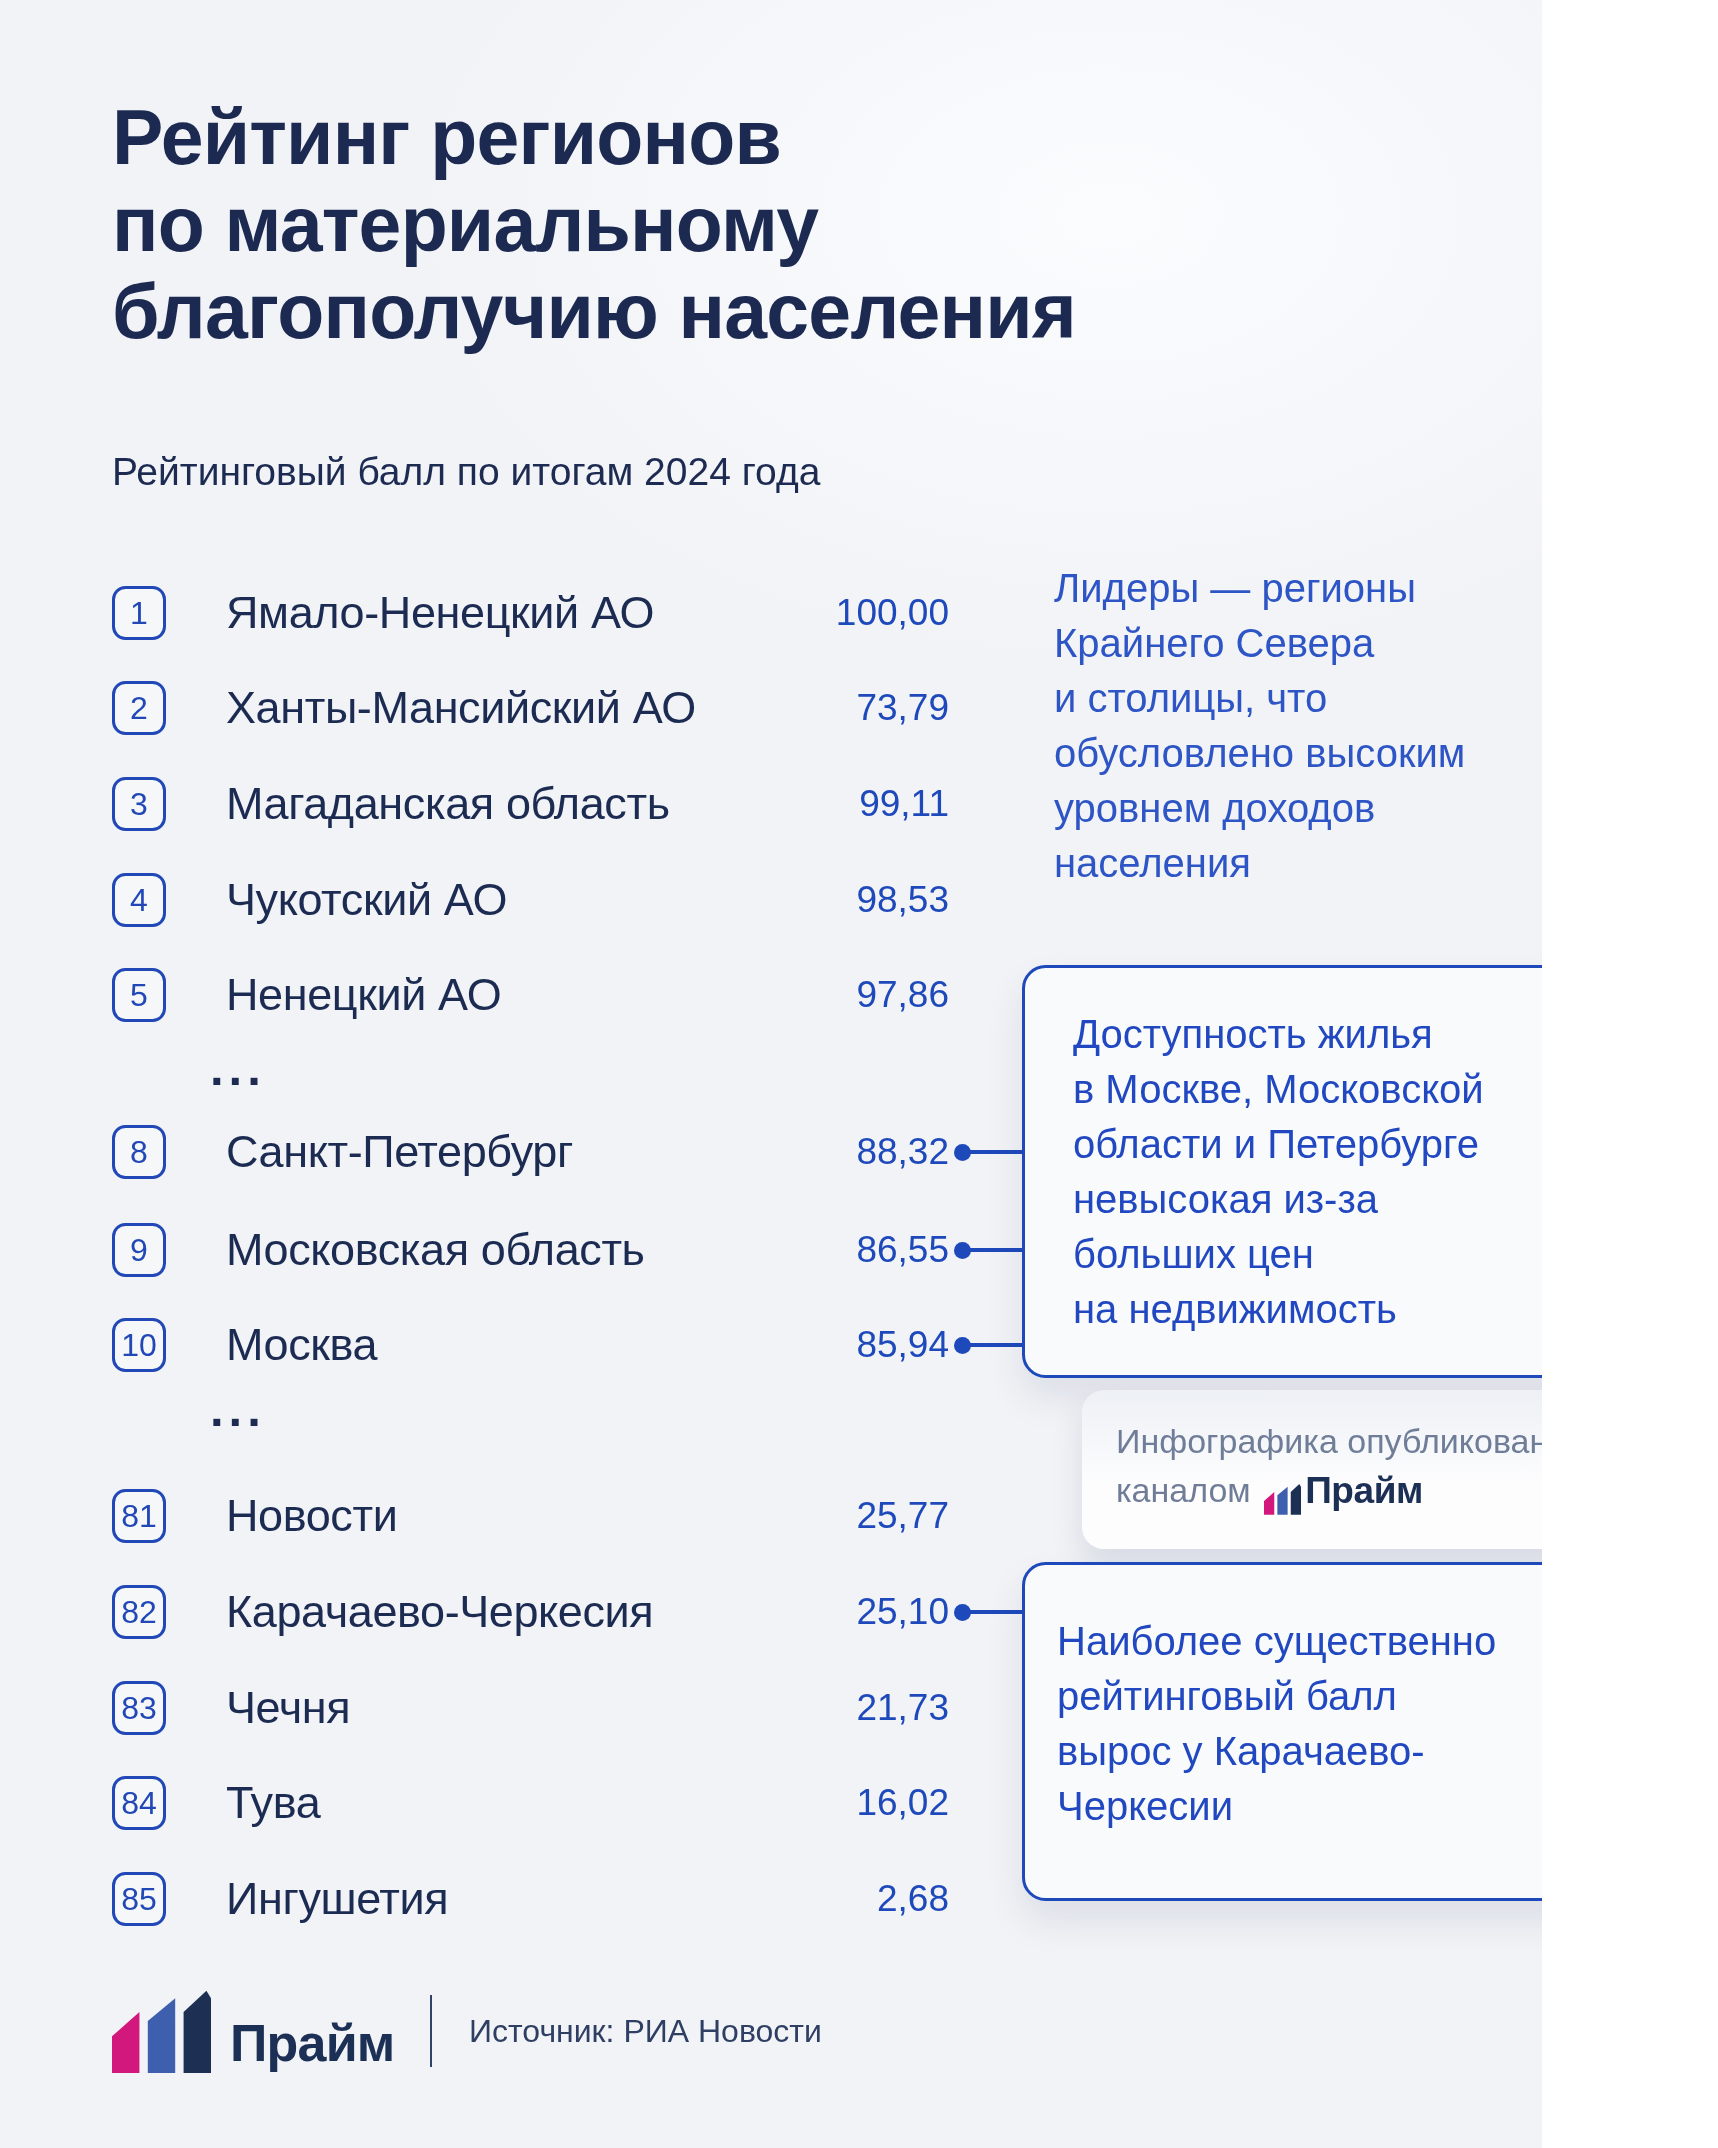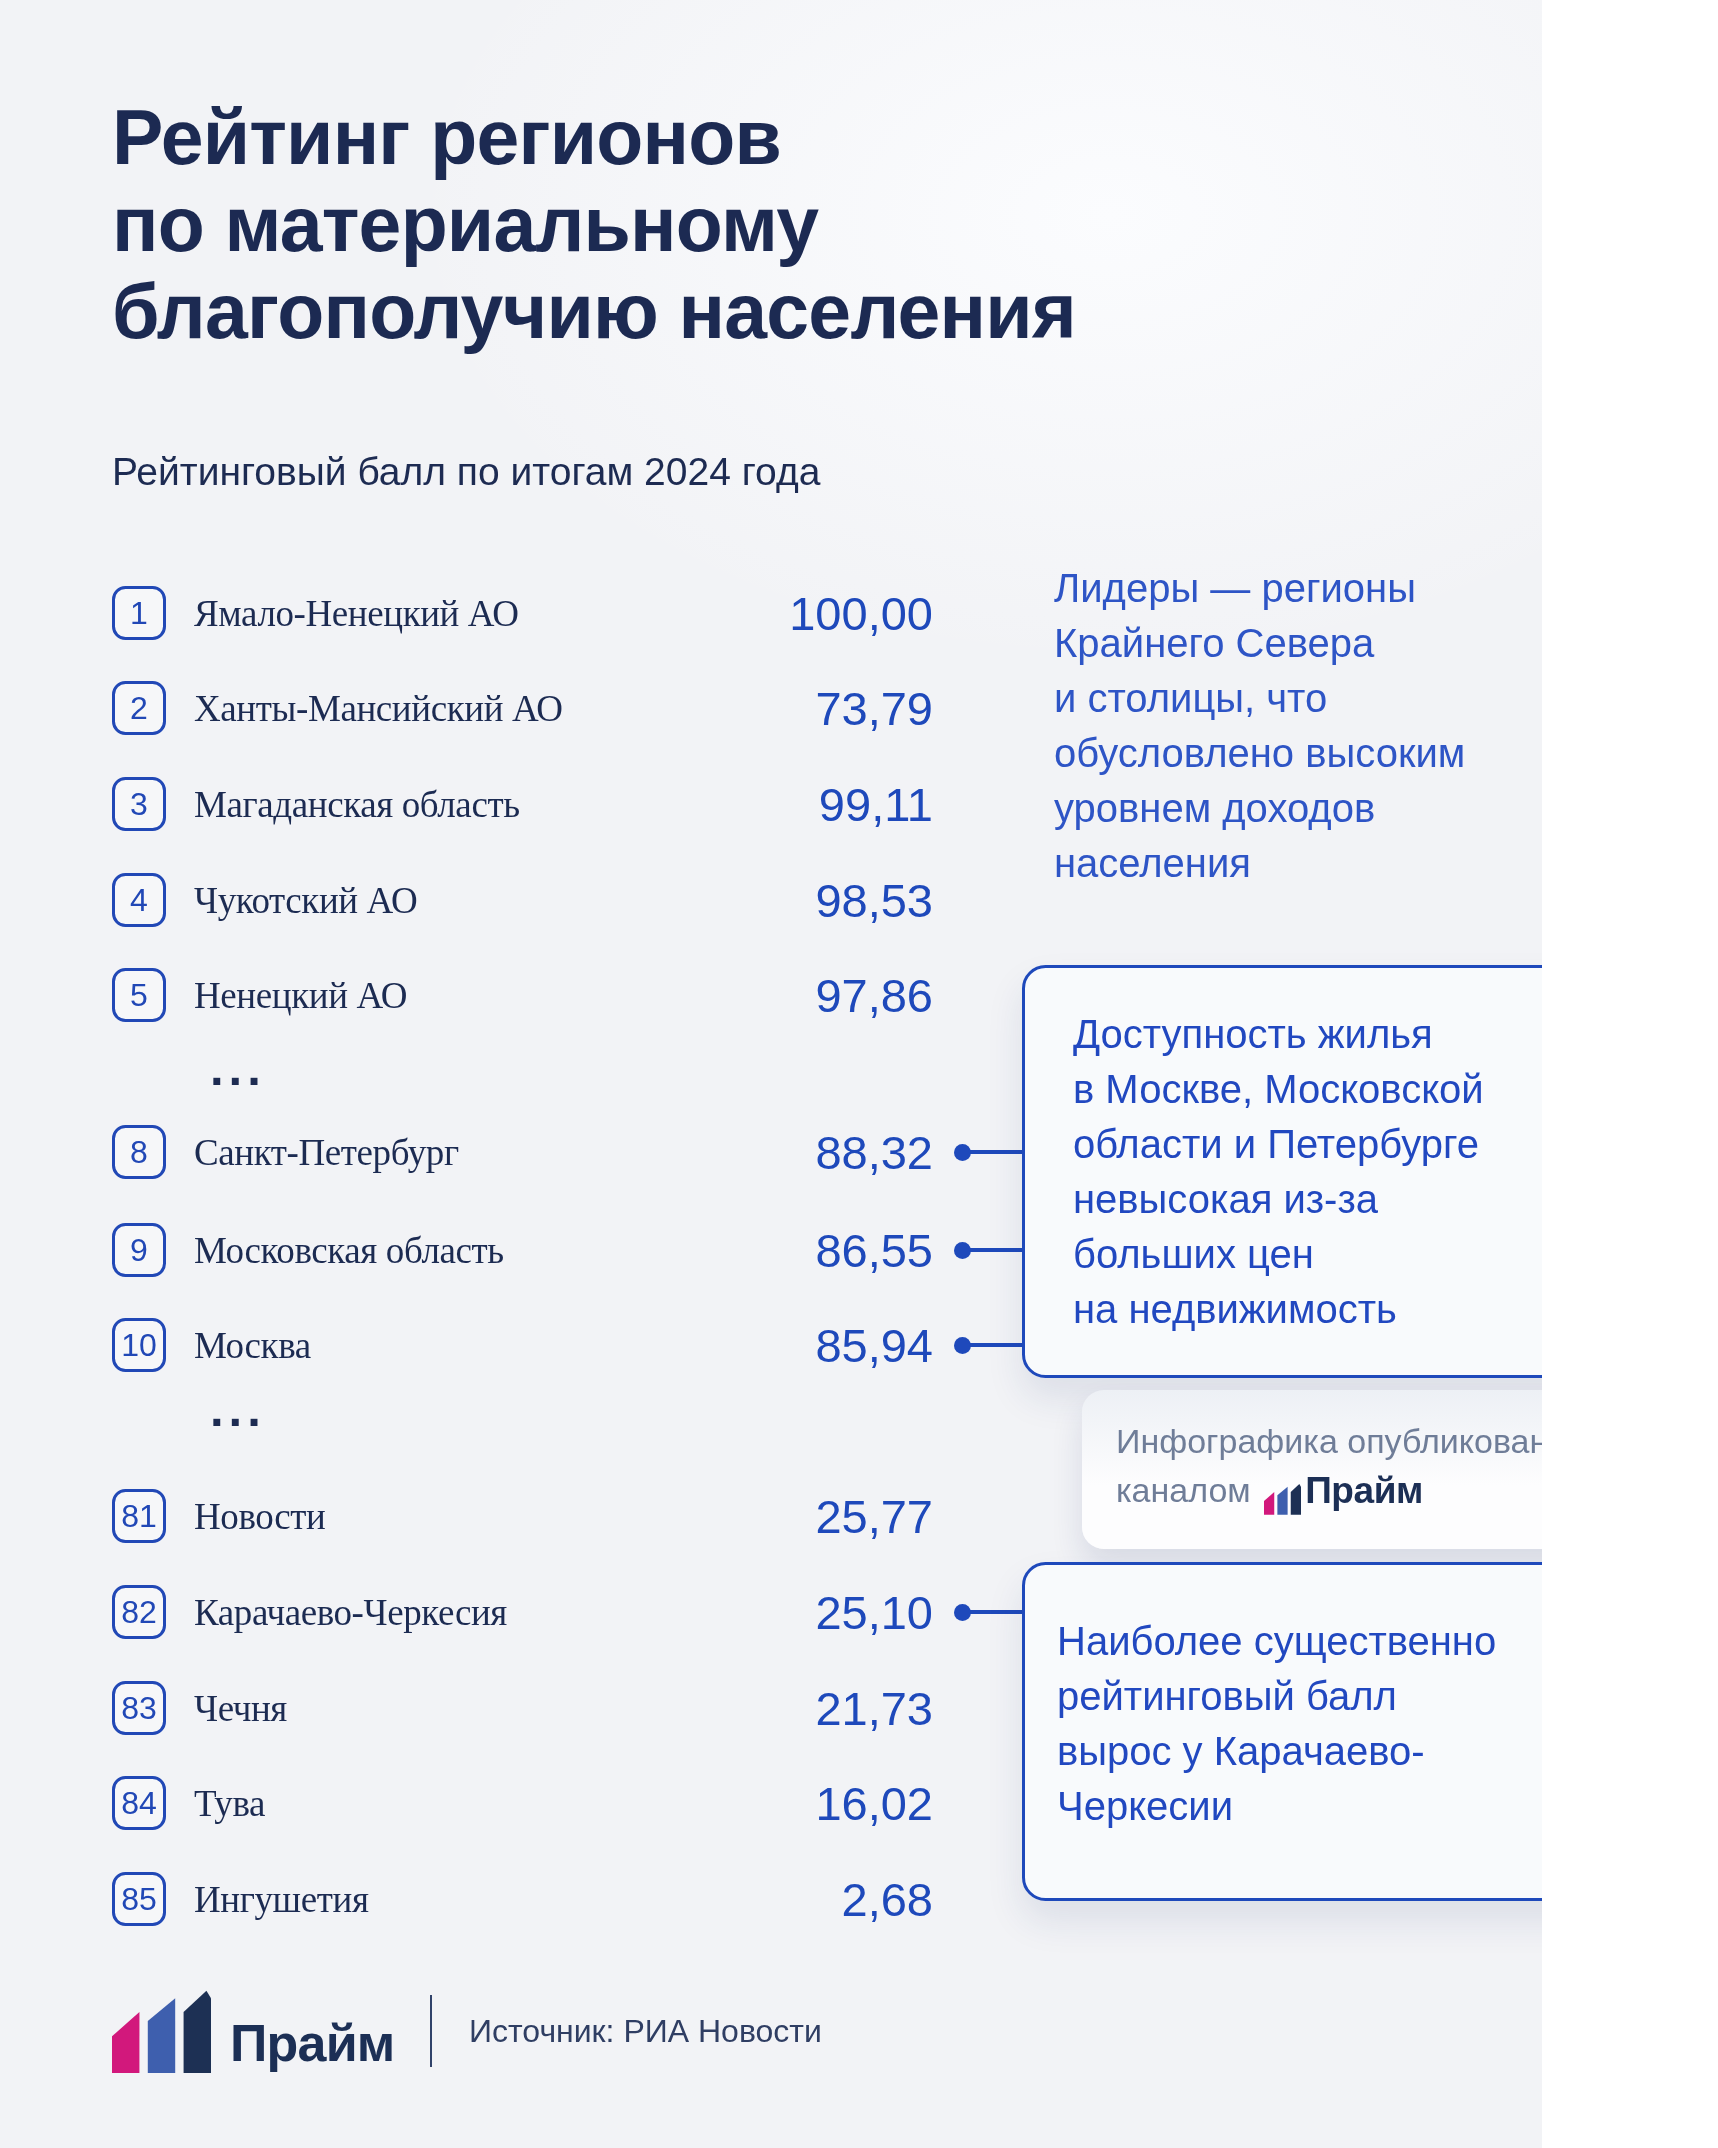--- a/index.html
+++ b/index.html
@@ -8,22 +8,22 @@
     background:radial-gradient(1175px 755px at 72% 10%, #fbfcfe 0%, rgba(251,252,254,0) 60%), #f2f3f6;
     font-family:"Liberation Sans","DejaVu Sans",sans-serif;color:#1d2b52;
   }
   .pre{white-space:pre-line;}
   .title{position:absolute;left:112px;top:94px;font-size:77px;font-weight:700;line-height:87px;letter-spacing:-0.8px;color:#1c2a52;}
   .subtitle{position:absolute;left:112px;top:448px;font-size:39px;line-height:47px;font-weight:400;color:#1d2b52;}
 
   .row{position:absolute;left:112px;width:837px;height:96px;display:flex;align-items:center;}
   .rank{flex:0 0 54px;width:54px;height:54px;box-sizing:border-box;border:3.4px solid #2148b6;border-radius:13.4px;
         display:flex;align-items:center;justify-content:center;font-size:32px;font-weight:500;color:#2148b6;background:rgba(255,255,255,0.35);}
-  .name{margin-left:28px;font-size:37px;letter-spacing:-0.4px;color:#1c2b52;white-space:nowrap;font-family:Liberation Serif, serif;}
-  .score{position:absolute;right:16px;font-size:47px;color:#1e49bb;white-space:nowrap;}
+  .name{margin-left:60px;font-size:45px;letter-spacing:-0.4px;color:#1c2b52;white-space:nowrap;}
+  .score{position:absolute;right:0;font-size:37px;color:#1e49bb;white-space:nowrap;}
   .connector{position:absolute;left:847px;top:calc(50% - 1.7px);width:65px;height:3.4px;background:#1e49bb;}
   .connector::before{content:"";position:absolute;left:-5px;top:-6.7px;width:17px;height:17px;border-radius:50%;background:#1e49bb;}
   .dots-row{position:absolute;left:210px;height:50px;display:flex;align-items:center;
             font-size:49px;font-weight:700;letter-spacing:5px;color:#1d2b52;}
 
   .leaders{position:absolute;left:1054px;top:561px;width:579px;font-size:40px;line-height:55px;color:#2e55c6;}
 
   .callout{position:absolute;box-sizing:border-box;background:#f8fafc;border:3.4px solid #1e49bb;border-radius:23.5px;
            box-shadow:0 20px 37px rgba(25,45,110,0.10);color:#2148c0;font-size:40px;line-height:55px;}
   .callout.box1{left:1022px;top:965px;width:587px;height:413px;padding:39px 48px;}

